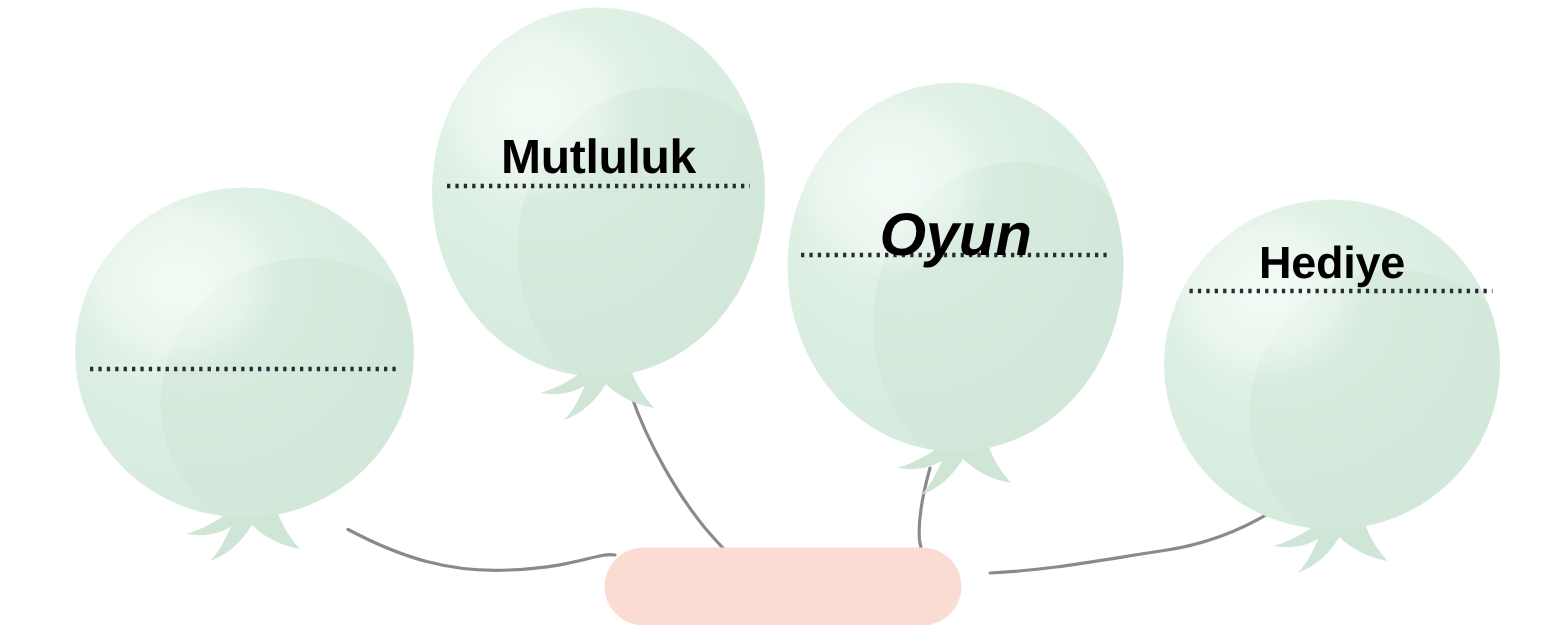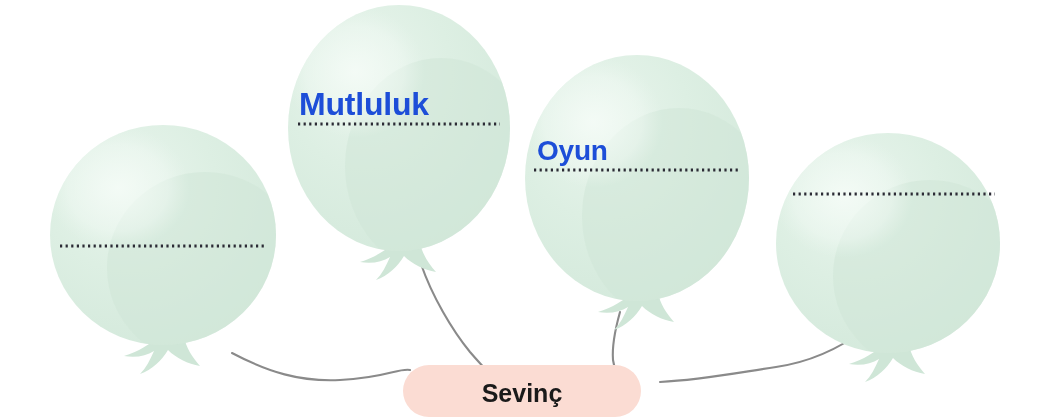--- a/index.html
+++ b/index.html
@@ -28,23 +28,24 @@
   .label-layer {
     position: absolute;
     left: 0;
     top: 0;
     width: 1042px;
     height: 417px;
     pointer-events: none;
   }
   .balloon-label {
     position: absolute;
+    text-align: center;
     font-family: "Liberation Sans", sans-serif;
     font-weight: bold;
-    color: #1d4ed8;
+    color: #000000;
     letter-spacing: -0.2px;
     line-height: 1;
     white-space: nowrap;
     pointer-events: auto;
   }
   .center-label {
     position: absolute;
     text-align: center;
     font-family: "Liberation Sans", sans-serif;
     font-weight: bold;
@@ -162,19 +163,19 @@
     <g>
       <rect x="403" y="365" width="238" height="52" rx="26" ry="26" fill="#fbdcd3"></rect>
     </g>
   </svg>
 
   <div class="label-layer">
 
 
     <div class="balloon-label" style="left:299px; top:88px; width:200px; font-size:32px;">Mutluluk</div>
 
-    <div class="balloon-label" style="left:537px; top:137px; width:200px; font-size:28px;">Oyun</div>
+    <div class="balloon-label" style="left:537px; top:137px; width:200px; font-size:40px;font-style:italic;">Oyun</div>
 
+    <div class="balloon-label" style="left:788px; top:161px; width:200px; font-size:30px;">Hediye</div>
 
-    <div class="center-label" style="left:403px; top:379px; width:238px; font-size:25px;">Sevinç</div>
   </div>
 
 </div>
 
 </body></html>

